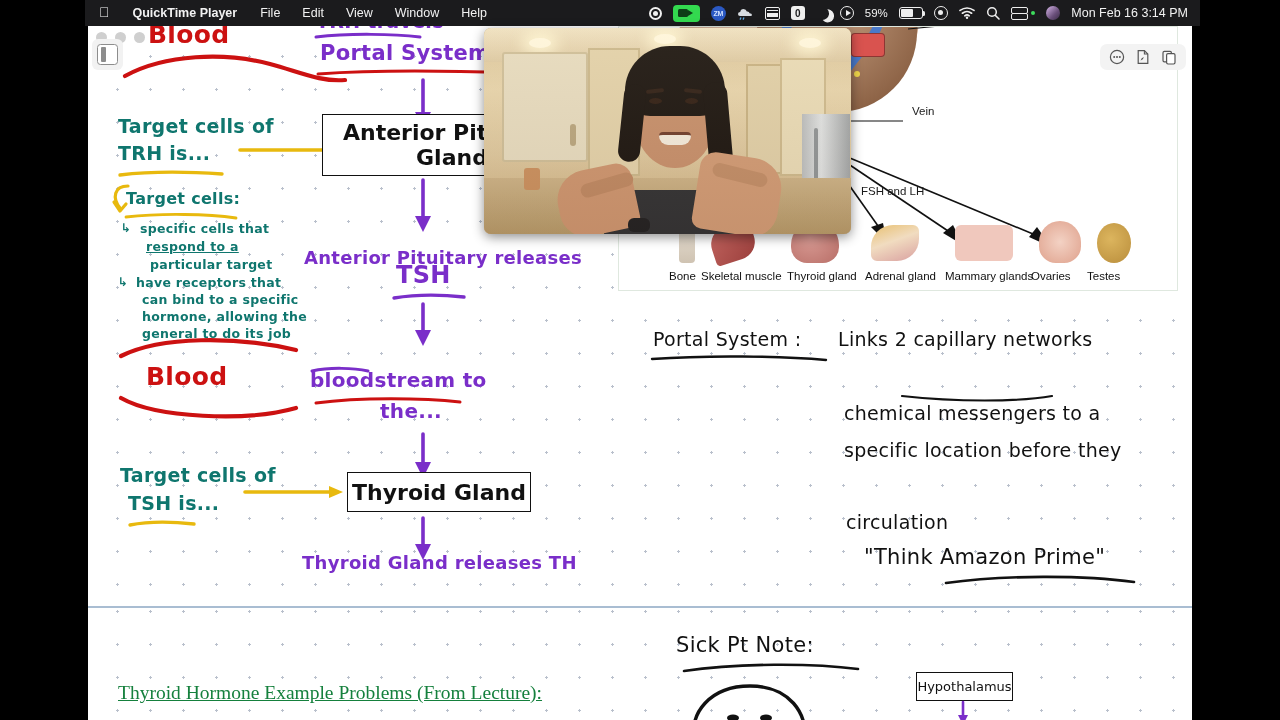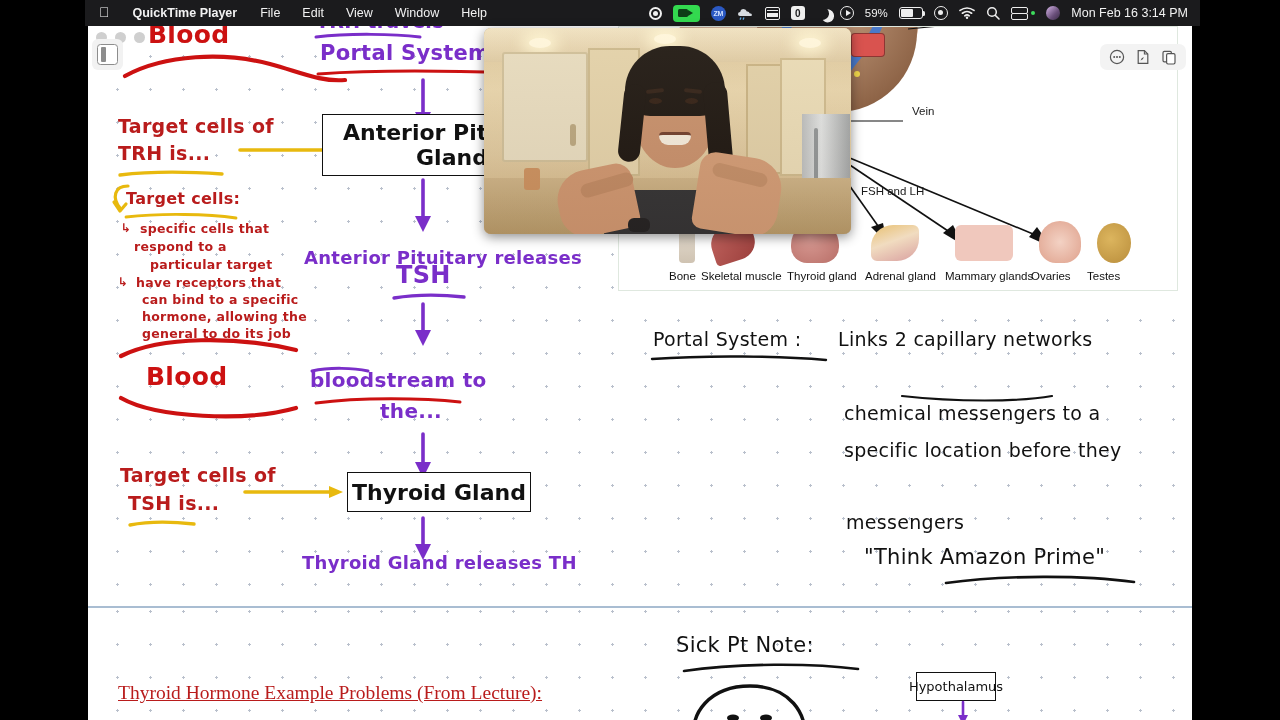--- a/index.html
+++ b/index.html
@@ -56,21 +56,21 @@
   .divider { position:absolute; left:0; top:580px; width:1104px; height:2px; background:#a9bdd2; }
   .page-bot { top:582px; height:138px; }
   .dots { position:absolute; inset:0;
     background-image: radial-gradient(circle, #b9c0cc 1.25px, transparent 1.4px);
     background-size: 33px 33px; background-position: 13px 14px; }
 
   
   .hw { position:absolute; font-family:"DejaVu Sans", sans-serif; white-space:nowrap;
         font-weight:bold; letter-spacing:0.3px; line-height:1.05; }
   .hw-red    { color:#cc1111; }
-  .hw-yellow { color:#b91c1c; }
+  .hw-yellow { color:#0f766e; }
   .hw-purple { color:#7a2ec9; }
   .hw-black  { color:#111; }
 
   
   .traffic { position:absolute; left:8px; top:6px; display:flex; gap:8px; }
   .tl { width:11px;height:11px;border-radius:50%;background:#cfcfcf; }
   .sidebar-btn-wrap { position:absolute; left:88px; top:39px; width:31px;height:31px;border-radius:6px;background:#f2f2f2;}
 
   .toolbar-right { position:absolute; right:10px; top:44px; display:flex; gap:10px;
      background:#f3f3f3; border-radius:7px; padding:5px 9px; align-items:center;}
@@ -97,21 +97,21 @@
   .tsh-bubble { position:absolute; width:38px;height:38px;border-radius:50%;background:#aab6de;
                 display:flex;align-items:center;justify-content:center;font-size:12px;color:#111;}
 
   
   .pip { position:absolute; left:484px; top:28px; width:367px; height:206px;
          border-radius:7px; overflow:hidden; box-shadow:0 3px 12px rgba(0,0,0,.45);
          background:#c9b189; }
   .pip-scene { position:absolute; inset:0; }
 
   
-  .doc { position:absolute; font-family:"Liberation Serif", serif; color:#b91c1c; }
+  .doc { position:absolute; font-family:"Liberation Serif", serif; color:#15803d; }
   .doc-h { font-size:19.5px; text-decoration:underline; }
 
   .face { position:absolute; }
   svg { display:block; overflow:visible; }
 </style>
 </head>
 <body>
 
 <div id="root">
 
@@ -215,21 +215,21 @@
         <path d="M20,4 C6,4 4,16 12,26" stroke="#e8b90e" stroke-width="3.2" fill="none" stroke-linecap="round"></path>
         <path d="M6,20 L12,29 L18,22" stroke="#e8b90e" stroke-width="3.2" fill="none" stroke-linecap="round" stroke-linejoin="round"></path>
       </svg>
       <div class="hw hw-yellow" style="left:38px; top:165px; font-size:16px;">Target cells:</div>
       <svg style="position:absolute;left:36px;top:186px;" width="118" height="9">
         <path d="M2,5 C38,1 84,2 112,6" stroke="#e8b90e" stroke-width="2.8" fill="none" stroke-linecap="round"></path>
       </svg>
 
       <div class="hw hw-yellow" style="left:33px; top:196px; font-size:12px;">↳</div>
       <div class="hw hw-yellow" style="left:52px; top:196px; font-size:12.5px;">specific cells that</div>
-      <div class="hw hw-yellow" style="left:46px; top:214px; font-size:12.5px;">respond to a</div>
+      <div class="hw hw-yellow" style="left:58px; top:214px; font-size:12.5px;text-decoration:underline;">respond to a</div>
       <div class="hw hw-yellow" style="left:62px; top:232px; font-size:12.5px;">particular target</div>
       <div class="hw hw-yellow" style="left:30px; top:250px; font-size:12px;">↳</div>
       <div class="hw hw-yellow" style="left:48px; top:250px; font-size:12.5px;">have receptors that</div>
       <div class="hw hw-yellow" style="left:54px; top:267px; font-size:12.5px;">can bind to a specific</div>
       <div class="hw hw-yellow" style="left:54px; top:284px; font-size:12.5px;">hormone, allowing the</div>
       <div class="hw hw-yellow" style="left:54px; top:301px; font-size:12.5px;">general to do its job</div>
 
       <svg class="squig" style="left:28px; top:308px;" width="200" height="30">
         <path d="M5,22 C45,2 120,2 180,16" stroke="#cc1111" stroke-width="4.2" fill="none" stroke-linecap="round"></path>
       </svg>
@@ -311,21 +311,21 @@
       <div class="hw hw-black" style="left:565px; top:304px; font-size:19px; font-weight:normal;">Portal System :</div>
       <svg style="position:absolute;left:562px;top:328px;" width="180" height="9">
         <path d="M2,5 C58,1 130,2 176,6" stroke="#111" stroke-width="2.4" fill="none" stroke-linecap="round"></path>
       </svg>
       <div class="hw hw-black" style="left:750px; top:304px; font-size:19px; font-weight:normal;">Links  2  capillary  networks</div>
       <svg style="position:absolute;left:812px;top:366px;" width="160" height="12">
         <path d="M2,4 C56,10 118,10 152,4" stroke="#111" stroke-width="2.2" fill="none" stroke-linecap="round"></path>
       </svg>
       <div class="hw hw-black" style="left:756px; top:415px; font-size:19px; font-weight:normal;">specific  location before they</div>
       <div class="hw hw-black" style="left:756px; top:378px; font-size:19px; font-weight:normal;">chemical messengers  to a</div>
-      <div class="hw hw-black" style="left:758px; top:487px; font-size:19px; font-weight:normal;">messengers</div>
+      <div class="hw hw-black" style="left:758px; top:487px; font-size:19px; font-weight:normal;">circulation</div>
       <div class="hw hw-black" style="left:776px; top:520px; font-size:21px; font-weight:normal;">"Think  Amazon Prime"</div>
       <svg style="position:absolute;left:856px;top:548px;" width="195" height="12">
         <path d="M2,9 C60,1 140,1 190,8" stroke="#111" stroke-width="2.6" fill="none" stroke-linecap="round"></path>
       </svg>
 
       <div class="diagram">
 
         <div style="position:absolute;left:60px;top:-110px;width:240px;height:200px;border-radius:50%;background:radial-gradient(circle at 40% 60%,#e8cdb8,#cda58a 70%,#b98f72);"></div>
 
         <div class="pit-circle" style="left:138px;top:-75px;width:160px;height:160px;"></div>
@@ -438,21 +438,21 @@
       <svg style="position:absolute;left:594px;top:54px;" width="180" height="12">
         <path d="M2,9 C56,1 130,1 176,7" stroke="#111" stroke-width="2.6" fill="none" stroke-linecap="round"></path>
       </svg>
       <svg class="face" style="left:592px;top:66px;" width="140" height="74">
         <path d="M16,72 C6,38 32,12 70,12 C108,12 130,38 124,72" stroke="#111" stroke-width="3.4" fill="none" stroke-linecap="round"></path>
         <ellipse cx="53" cy="44" rx="6" ry="3.4" fill="#111"></ellipse>
         <ellipse cx="86" cy="44" rx="6" ry="3.4" fill="#111"></ellipse>
         <ellipse cx="69" cy="62" rx="15" ry="9" stroke="#111" stroke-width="3" fill="none"></ellipse>
       </svg>
 
-      <div class="boxed" style="left:828px; top:64px; width:80px; height:29px; font-size:13px; font-weight:normal; border-width:1.2px;">
+      <div class="boxed" style="left:828px; top:64px; width:97px; height:29px; font-size:13px; font-weight:normal; border-width:1.2px;">
         <span>Hypothalamus</span>
       </div>
       <svg style="position:absolute;left:866px;top:93px;" width="20" height="26">
         <path d="M9,1 L9,16" stroke="#7a2ec9" stroke-width="2.6" stroke-linecap="round"></path>
         <path d="M4,14 L9,24 L14,14 Z" fill="#7a2ec9"></path>
       </svg>
 
     </div>
 
   </div>

